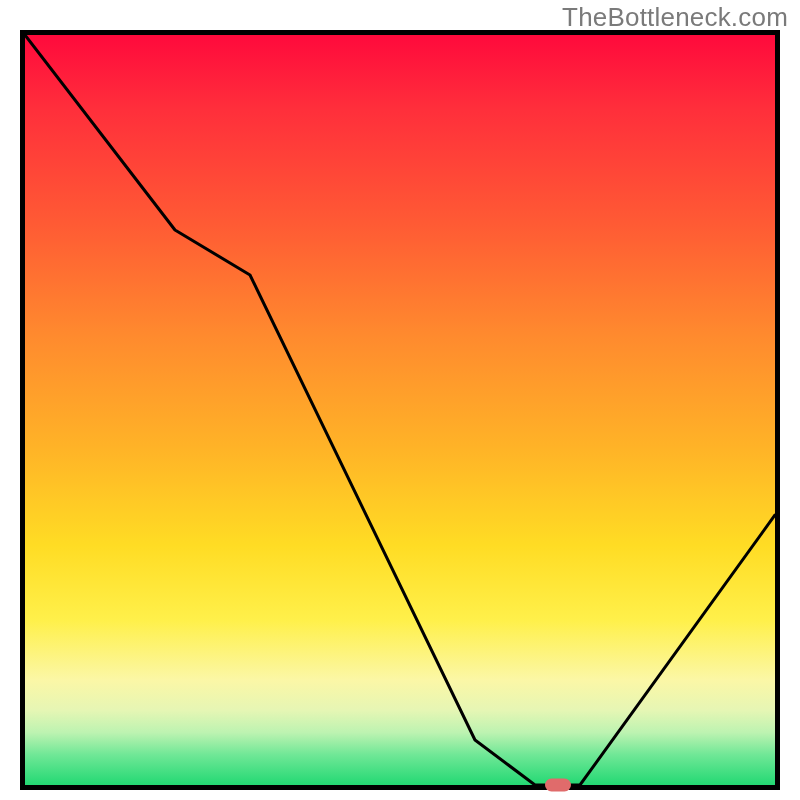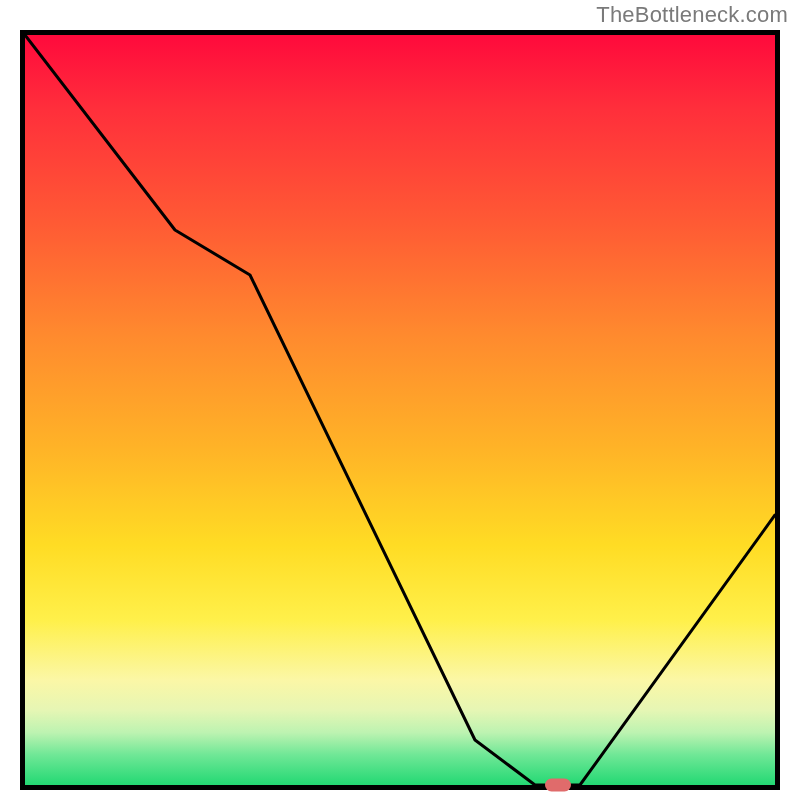--- a/index.html
+++ b/index.html
@@ -7,21 +7,21 @@
     padding: 0;
     width: 800px;
     height: 800px;
     background: #ffffff;
     font-family: Arial, Helvetica, sans-serif;
   }
   .watermark {
     position: absolute;
     top: 2px;
     right: 12px;
-    font-size: 22px;
+    font-size: 26px;
     color: #7a7a7a;
     text-align: right;
     z-index: 10;
     letter-spacing: 0.2px;
   }
   .plot-frame {
     position: absolute;
     top: 30px;
     left: 20px;
     width: 760px;

